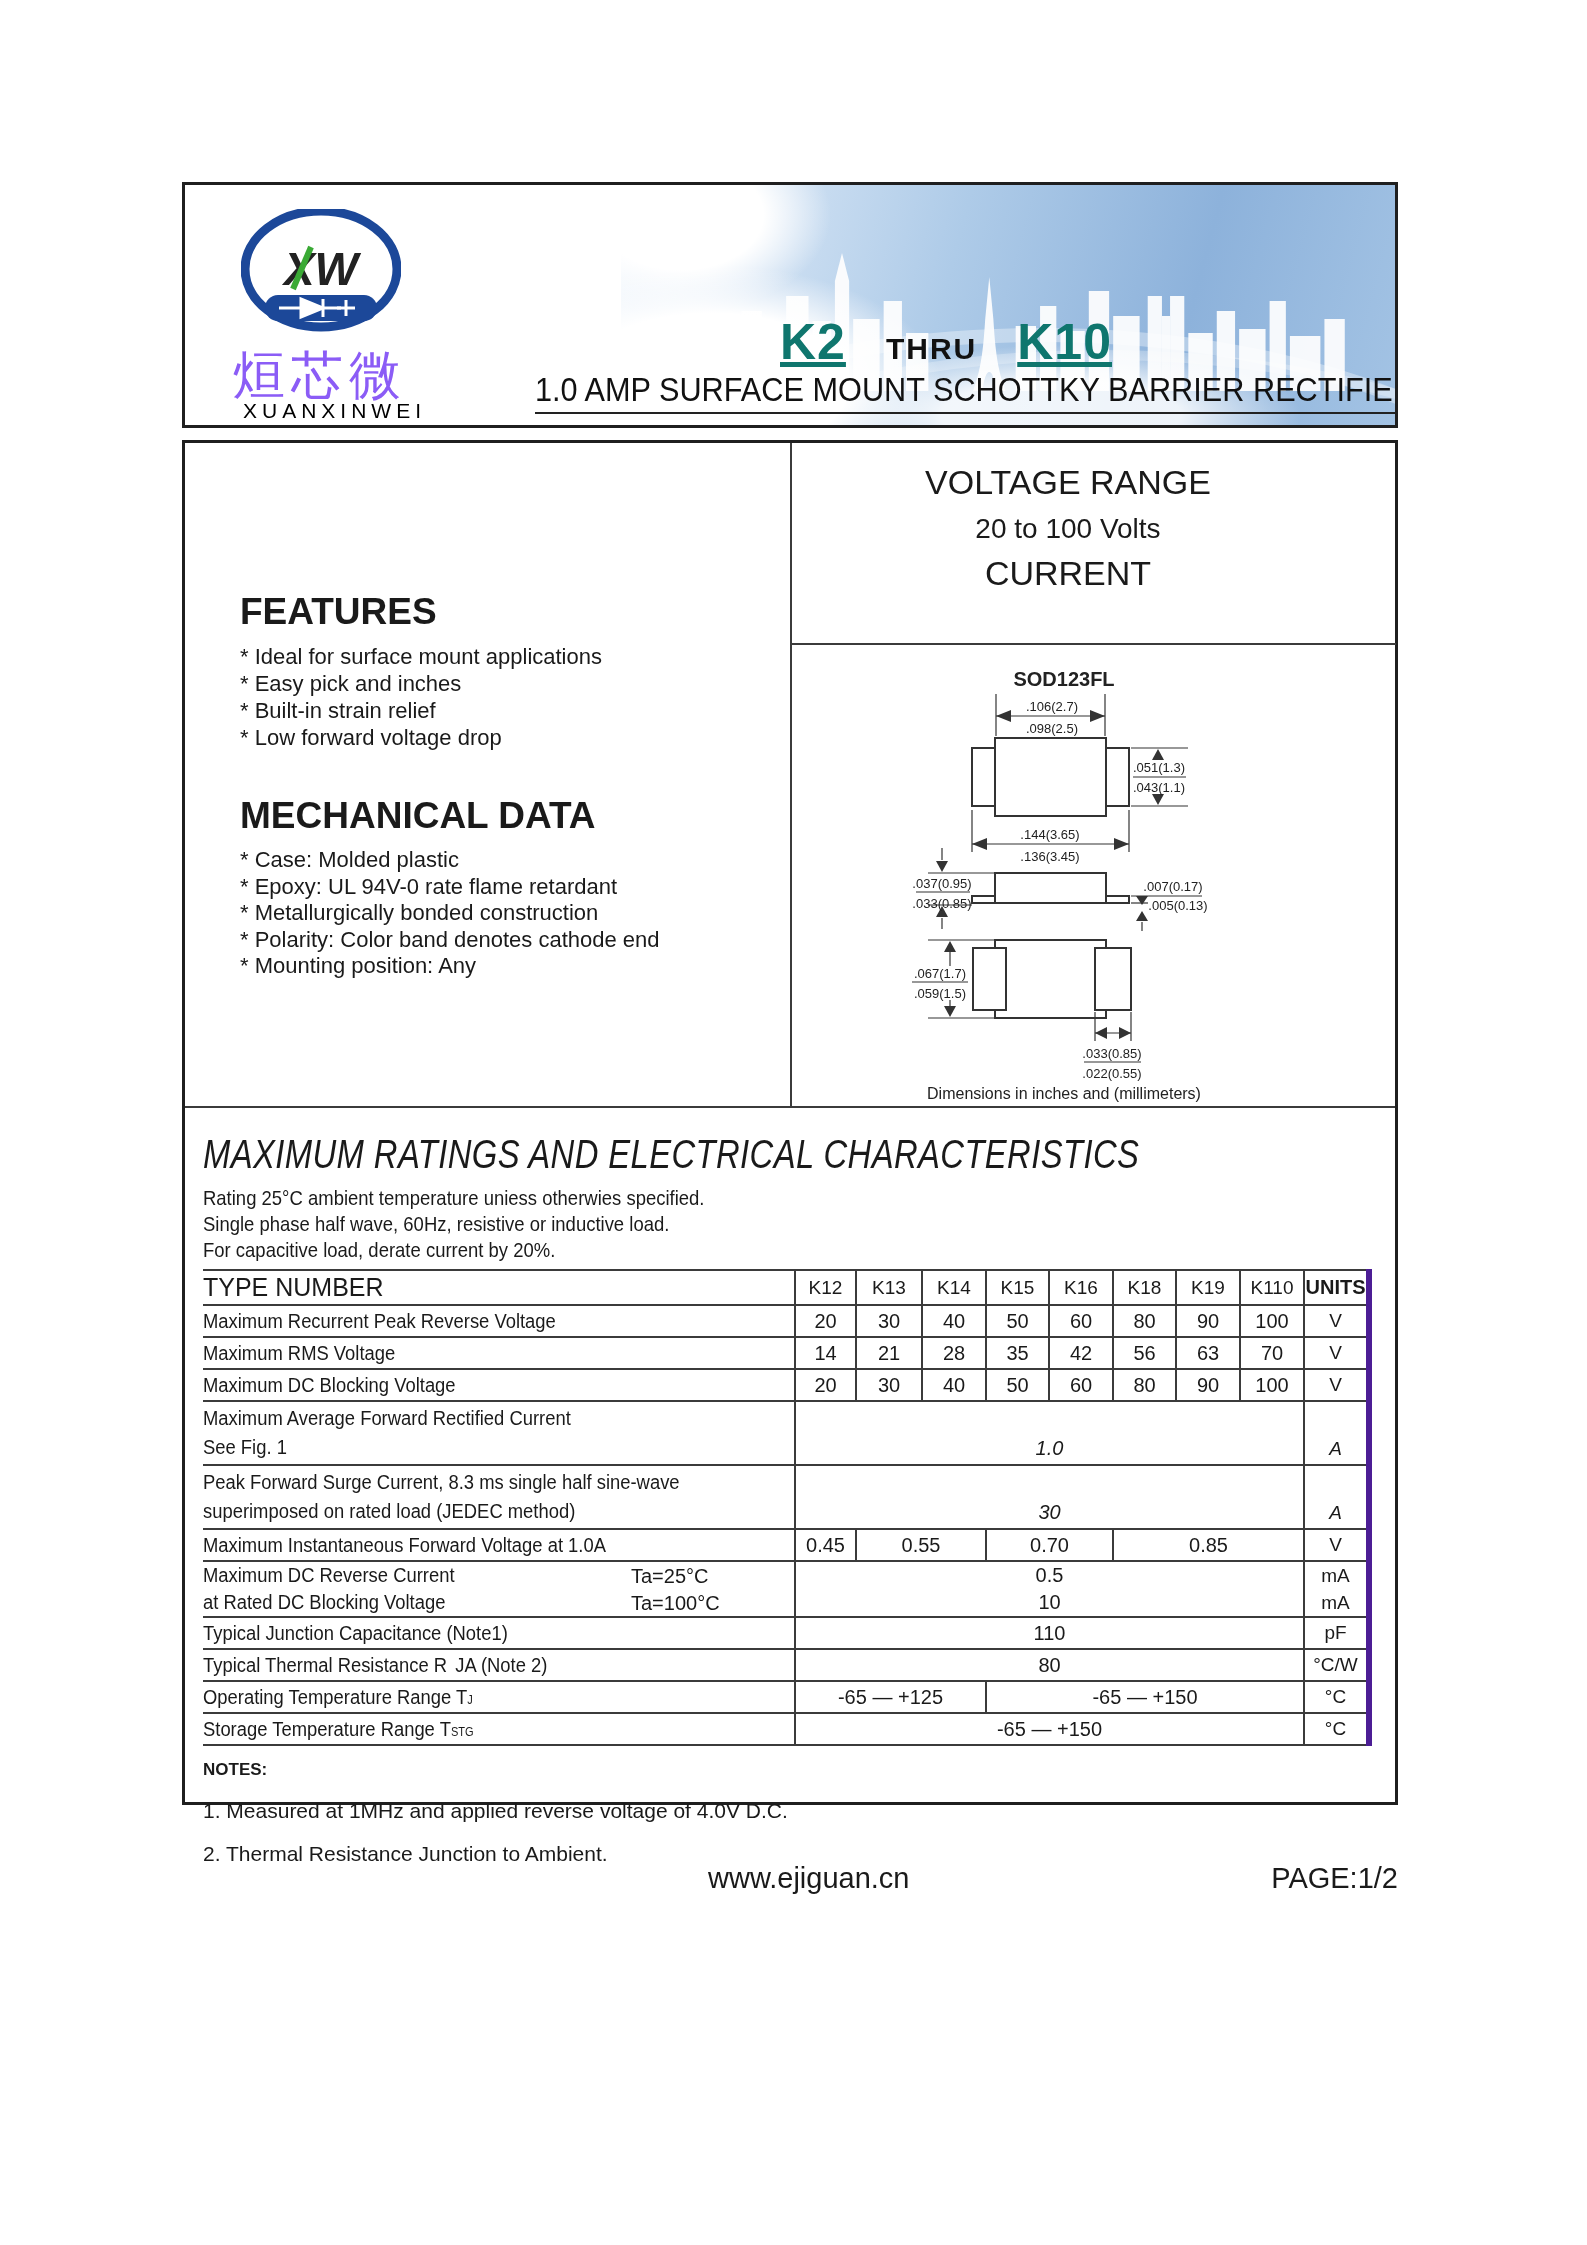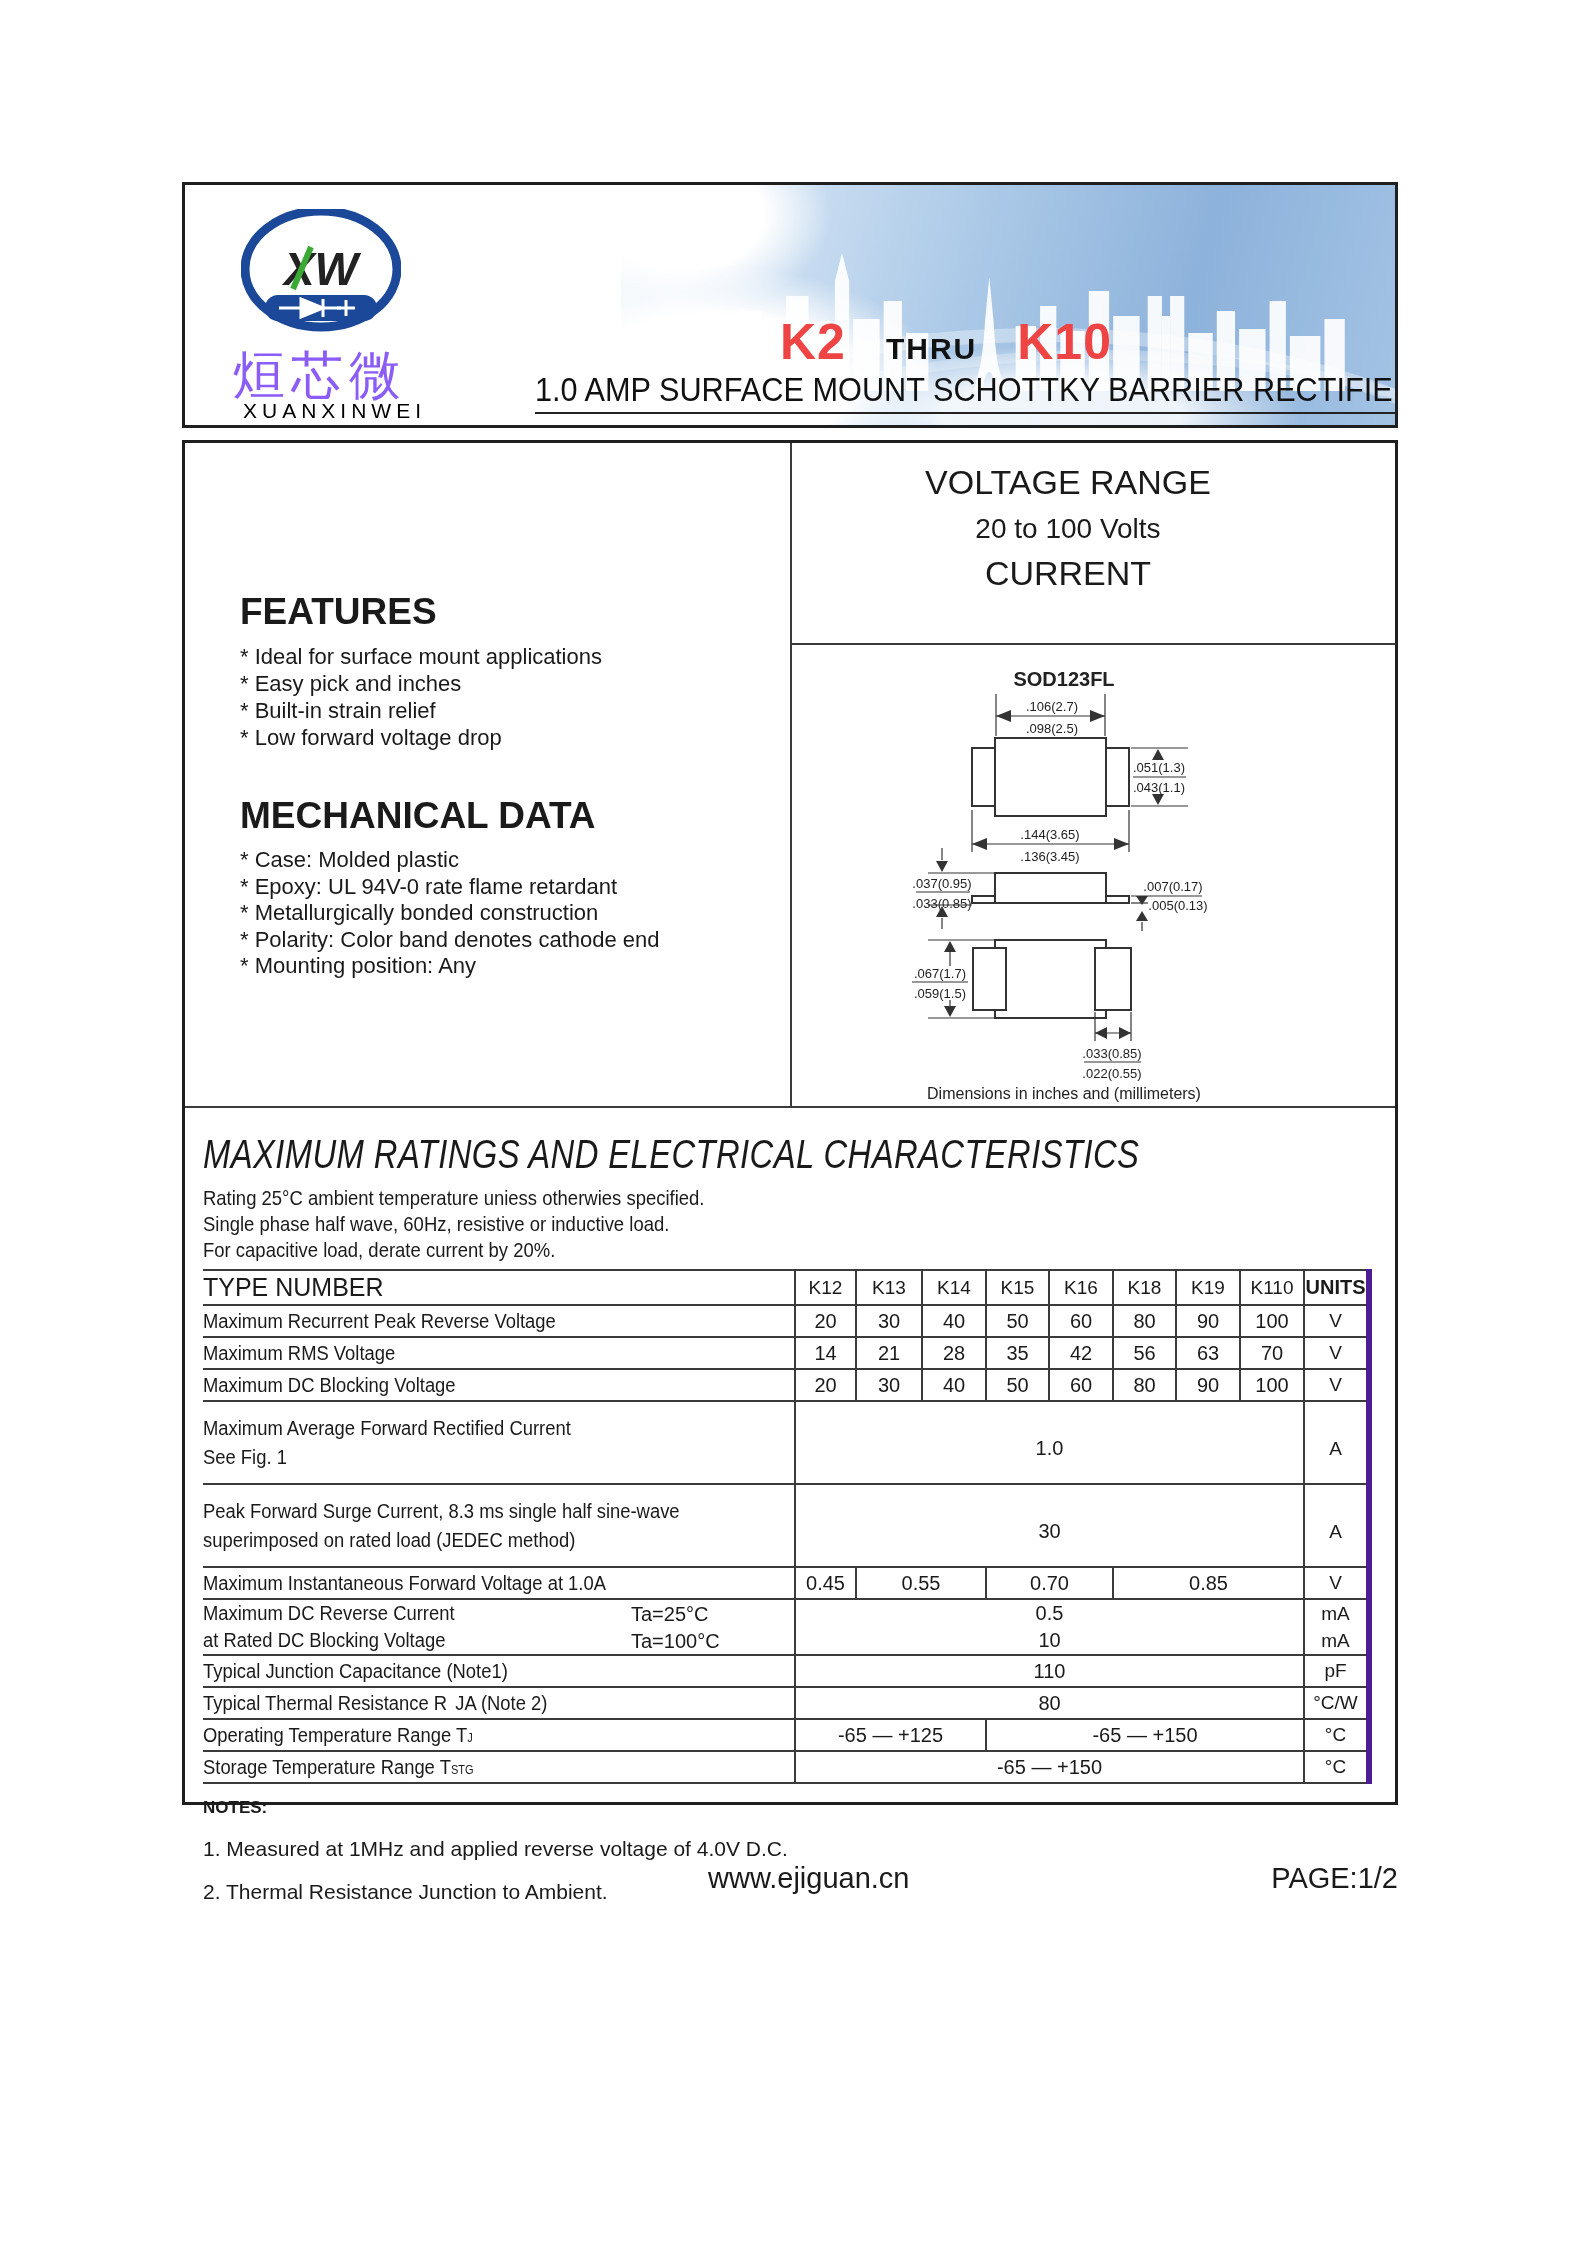--- a/index.html
+++ b/index.html
@@ -26,21 +26,21 @@
   .c1 { left:-90px; top:-70px; width:300px; height:200px;
         background:radial-gradient(closest-side,#ffffff 55%,rgba(255,255,255,0)); }
   .c2 { left:-140px; bottom:-80px; width:460px; height:240px;
         background:radial-gradient(closest-side,#ffffff 60%,rgba(255,255,255,0)); }
   .c3 { left:200px; bottom:-60px; width:480px; height:140px;
         background:radial-gradient(closest-side,rgba(255,255,255,.85) 50%,rgba(255,255,255,0)); }
   .globe { position:absolute; inset:0; }
   .skyline { position:absolute; left:90px; bottom:34px; width:650px; height:150px; }
 
   .hdr-title { position:absolute; left:595px; top:128px; z-index:3; display:flex; align-items:baseline; gap:40px; }
-  .part-big  { font-size:50px; font-weight:bold; letter-spacing:1px; color:#ef4444; }
+  .part-big  { font-size:50px; font-weight:bold; letter-spacing:1px; color:#0f766e;text-decoration:underline; }
   .thru-txt  { font-size:30px; font-weight:bold; letter-spacing:2px; color:#111; }
   .subtitle  { position:absolute; left:350px; top:186px; z-index:3; font-size:33px; color:#111; }
   .subtitle .cx { transform:scaleX(0.93); border-bottom:2px solid #222; padding-bottom:3px; }
 
   
   .brand  { position:absolute; left:56px; top:24px; z-index:2; }
   .brand-cn { position:absolute; left:48px; top:156px; font-size:52px; font-weight:normal;
               letter-spacing:6px; color:#8b5cf6; }
   .brand-en { position:absolute; left:58px; top:214px; font-size:21px; letter-spacing:5px; color:#000; }
 
@@ -73,21 +73,21 @@
   th.lbl  { text-align:left; padding-left:8px; font-size:25px; font-weight:normal; }
   th.col  { font-size:19px; font-weight:normal; }
   th.units{ font-size:20px; font-weight:bold; }
   td, th  { vertical-align:middle; }
   td.lbl  { text-align:left; padding-left:8px; font-size:20px; position:relative; height:30px; }
   td.val  { text-align:center; font-size:20px; }
   td.unit { text-align:center; font-size:19px; }
   th.col, th.units, td.val, td.unit { border-left:2px solid #3b3b3b; }
   th.units, td.unit { border-right:6px solid #4c1d95; }
   tr.tall td { height:58px; }
-  tr.tall td.val, tr.tall td.unit { vertical-align:bottom; padding-bottom:23px; }
+  tr.tall td.val, tr.tall td.unit { vertical-align:bottom; padding-bottom:4px;font-style:italic; }
   tr.nobb td { border-bottom:none; height:27px; }
   tr.short td { height:27px; }
   .two { display:flex; flex-direction:column; justify-content:space-between; height:52px; }
   .cxl { display:inline-block; transform:scaleX(0.92); transform-origin:0 50%; white-space:nowrap; }
   .sub { font-size:12px; }
   .gap { margin-left:9px; }
   .cond { position:absolute; left:428px; top:50%; transform:translateY(-50%); font-size:20px; }
 
   .notes-label { margin-top:14px; font-size:17px; font-weight:bold; }
   .note-line   { margin-top:19px; font-size:21px; }

